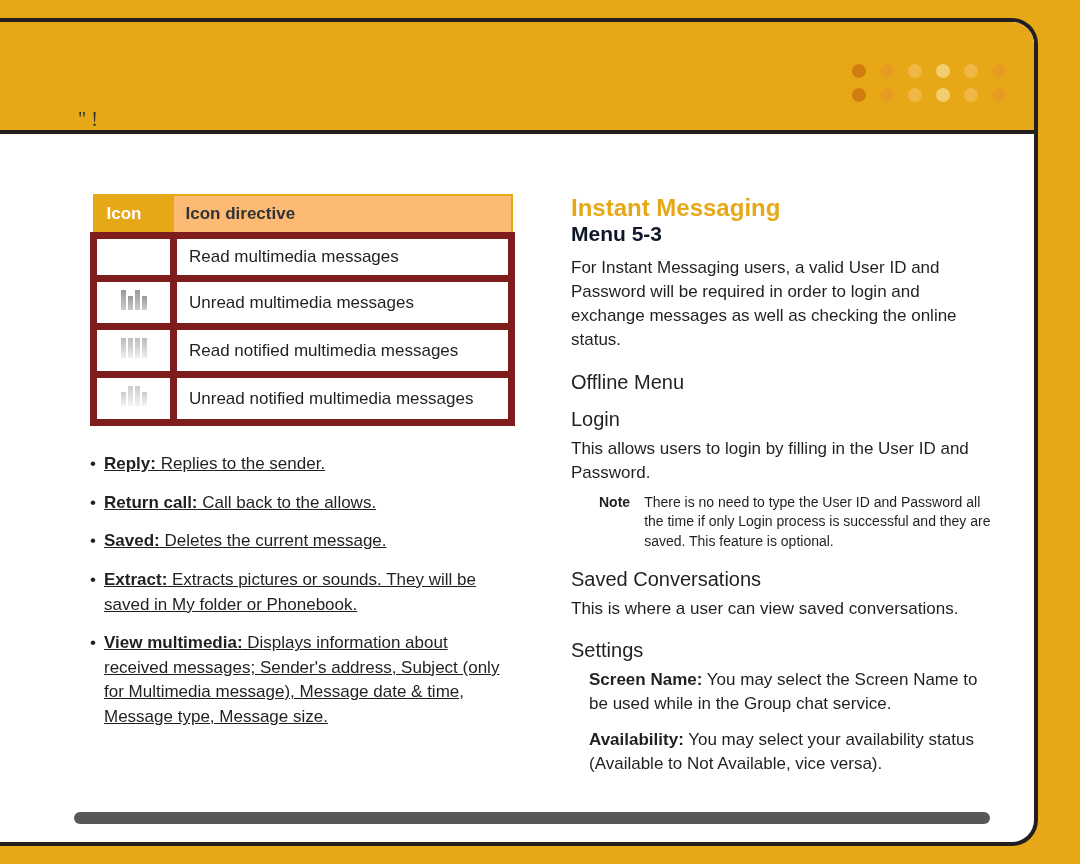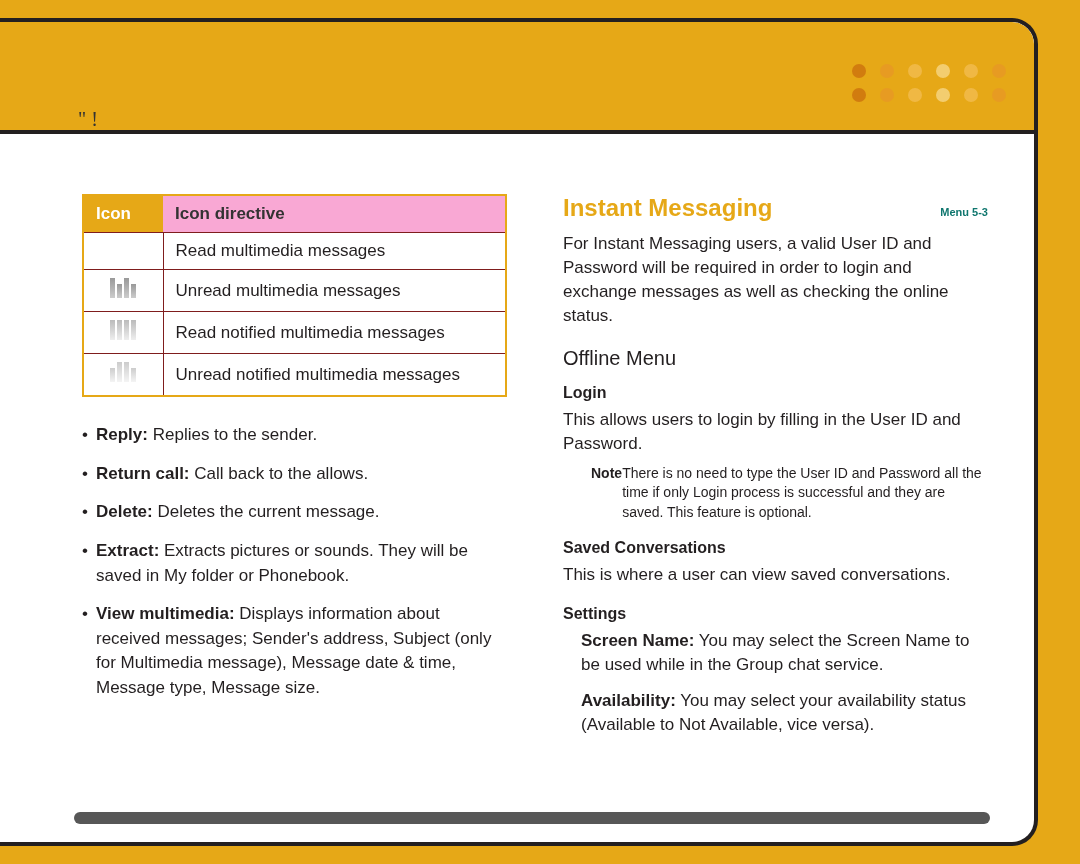--- a/index.html
+++ b/index.html
@@ -46,21 +46,21 @@
 
   .header-quote {
     position: absolute;
     left: 78px; top: 86px;
     color: #333; font-size: 20px;
     font-family: Georgia, serif;
   }
 
   .content {
     position: absolute;
-    left: 4px; top: 116px;
+    left: 12px; top: 116px;
     width: 100%;
     height: calc(100% - 116px);
     padding: 56px 50px 20px 78px;
     display: flex;
     gap: 56px;
     color: #231f20;
   }
 
   .col { flex: 1 1 0; min-width: 0; }
 
@@ -75,25 +75,25 @@
     text-align: left;
     font-weight: bold;
     color: #ffffff;
     padding: 8px 12px;
   }
   .icon-table th.th-icon {
     background: #e6a817;
     width: 80px;
   }
   .icon-table th.th-dir {
-    background: #f9a8d4;
+    background: #fdba74;
     color: #333;
   }
   .icon-table td {
-    border: 1px solid #7f1d1d;
+    border: 7px solid #7f1d1d;
     padding: 8px 12px;
     vertical-align: middle;
     height: 36px;
   }
   .icon-table td.cell-icon {
     text-align: center;
     width: 80px;
   }
 
   .icon-bars {
@@ -111,70 +111,73 @@
   .icon-bars.variant3 span { background: linear-gradient(#bbb,#eee); }
   .icon-bars.variant4 span { background: linear-gradient(#ccc,#f4f4f4); }
   .icon-bars.variant4 span:nth-child(1){height:14px;}
   .icon-bars.variant4 span:nth-child(4){height:14px;}
 
   
   .bullet-list {
     margin-top: 26px;
     font-size: 17px;
     line-height: 1.45;
+    text-decoration: underline;
   }
   .bullet-item {
     position: relative;
     padding-left: 14px;
     margin-bottom: 14px;
   }
   .bullet-item::before {
     content: "•";
     position: absolute;
     left: 0; top: 0;
     font-size: 17px;
   }
   .bullet-item .term { font-weight: bold; }
 
   
   .section-head {
     display: flex;
     justify-content: space-between;
     align-items: baseline;
     margin-bottom: 10px;
+    flex-direction: column;
   }
   .section-title {
     color: #e6a817;
     font-size: 24px;
     font-weight: bold;
   }
   .menu-ref {
-    color: #0f766e;
-    font-size: 11px;
+    color: #0f172a;
+    font-size: 21px;
     font-weight: bold;
   }
   .para {
     font-size: 17px;
     line-height: 1.42;
     margin-bottom: 18px;
   }
   .subhead {
     font-size: 20px;
     font-weight: normal;
     margin-top: 16px;
     margin-bottom: 14px;
   }
   .mini-head {
-    font-size: 16px;
-    font-weight: bold;
+    font-size: 20px;
+    font-weight: normal;
     margin-top: 14px;
     margin-bottom: 6px;
   }
   .note-block {
     display: flex;
+    gap: 14px;
     font-size: 14px;
     line-height: 1.4;
     padding-left: 28px;
     margin: 8px 0 16px 0;
   }
   .note-label { font-weight: bold; white-space: nowrap; }
   .setting-item {
     font-size: 17px;
     line-height: 1.42;
     margin-bottom: 12px;
@@ -266,21 +269,21 @@
       </table>
 
       <div class="bullet-list">
         <div class="bullet-item">
           <span class="term">Reply:</span><span> Replies to the sender.</span>
         </div>
         <div class="bullet-item">
           <span class="term">Return call:</span><span> Call back to the allows.</span>
         </div>
         <div class="bullet-item">
-          <span class="term">Delete:</span><span> Deletes the current message.</span>
+          <span class="term">Saved:</span><span> Deletes the current message.</span>
         </div>
         <div class="bullet-item">
           <span class="term">Extract:</span><span> Extracts pictures or sounds. They will be saved in My folder or Phonebook.</span>
         </div>
         <div class="bullet-item">
           <span class="term">View multimedia:</span><span> Displays information about received messages; Sender's address, Subject (only for Multimedia message), Message date &amp; time, Message type, Message size.</span>
         </div>
       </div>
     </div>
 

